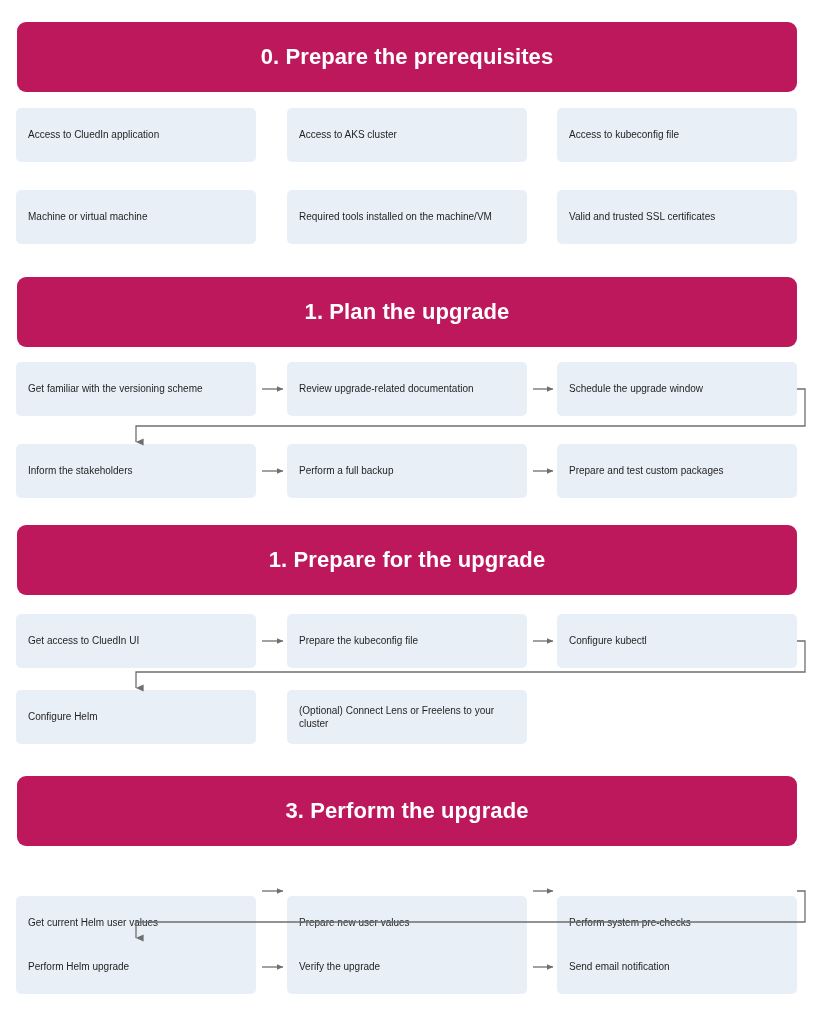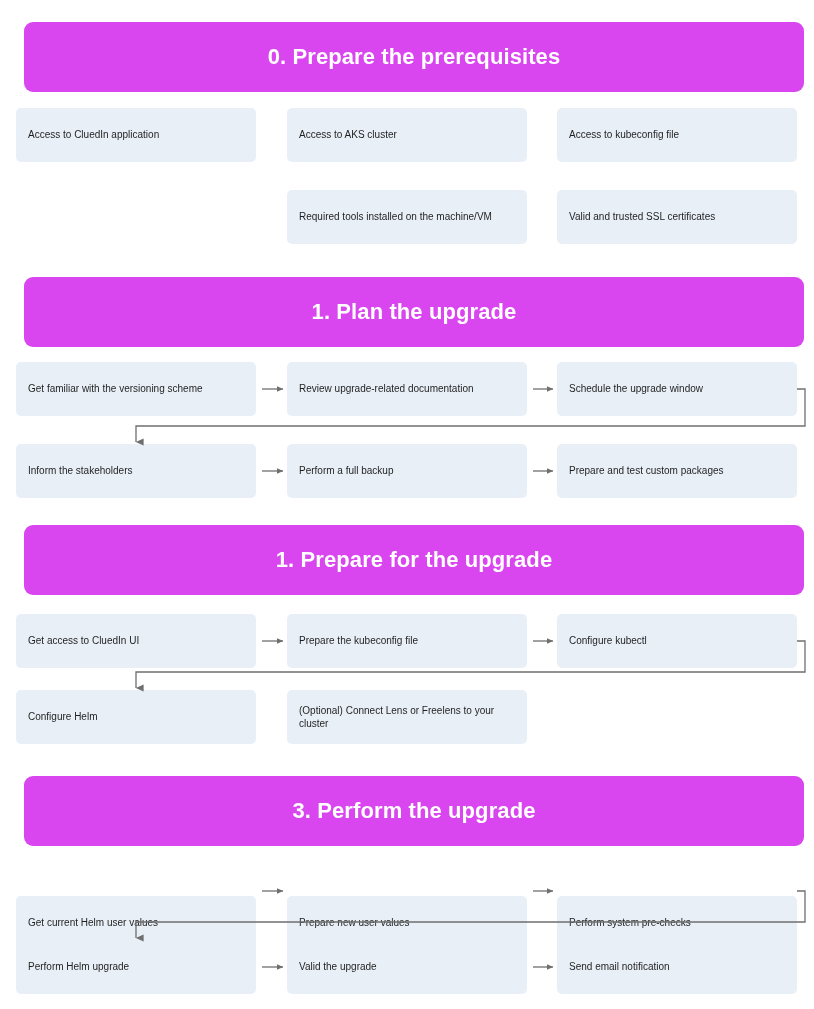--- a/index.html
+++ b/index.html
@@ -23,24 +23,24 @@
 
   .section {
     position: absolute;
     left: 0;
     width: 814px;
   }
 
   
   .section-header {
     position: absolute;
-    left: 24px;
+    left: 17px;
     width: 780px;
     height: 70px;
-    background: #d946ef;
+    background: #be185d;
     border-radius: 9px;
     display: flex;
     align-items: center;
     justify-content: center;
     box-sizing: border-box;
   }
   .section-header-title {
     color: #ffffff;
     font-size: 22px;
     font-weight: bold;
@@ -101,20 +101,23 @@
           <span class="item-label">Access to CluedIn application</span>
         </div>
         <div class="item-box col1">
           <span class="item-label">Access to AKS cluster</span>
         </div>
         <div class="item-box col2">
           <span class="item-label">Access to kubeconfig file</span>
         </div>
       </div>
       <div class="row" style="top: 190px;">
+        <div class="item-box col0">
+          <span class="item-label">Machine or virtual machine</span>
+        </div>
         <div class="item-box col1">
           <span class="item-label">Required tools installed on the machine/VM</span>
         </div>
         <div class="item-box col2">
           <span class="item-label">Valid and trusted SSL certificates</span>
         </div>
       </div>
     </div>
     <div class="section" style="top: 0px;">
       <div class="section-header" style="top: 277px;">
@@ -180,21 +183,21 @@
         </div>
         <div class="item-box col2">
           <span class="item-label">Perform system pre-checks</span>
         </div>
       </div>
       <div class="row" style="top: 940px;">
         <div class="item-box col0">
           <span class="item-label">Perform Helm upgrade</span>
         </div>
         <div class="item-box col1">
-          <span class="item-label">Valid the upgrade</span>
+          <span class="item-label">Verify the upgrade</span>
         </div>
         <div class="item-box col2">
           <span class="item-label">Send email notification</span>
         </div>
       </div>
     </div>
     <svg class="connectors" width="814" height="1009" viewBox="0 0 814 1009">
       <defs>
         <marker id="ahR" markerWidth="7" markerHeight="7" refX="6.4" refY="3.2" orient="auto" markerUnits="userSpaceOnUse">
           <path d="M0,0.4 L6.6,3.2 L0,6.0 z" fill="#6f6f6f"></path>

